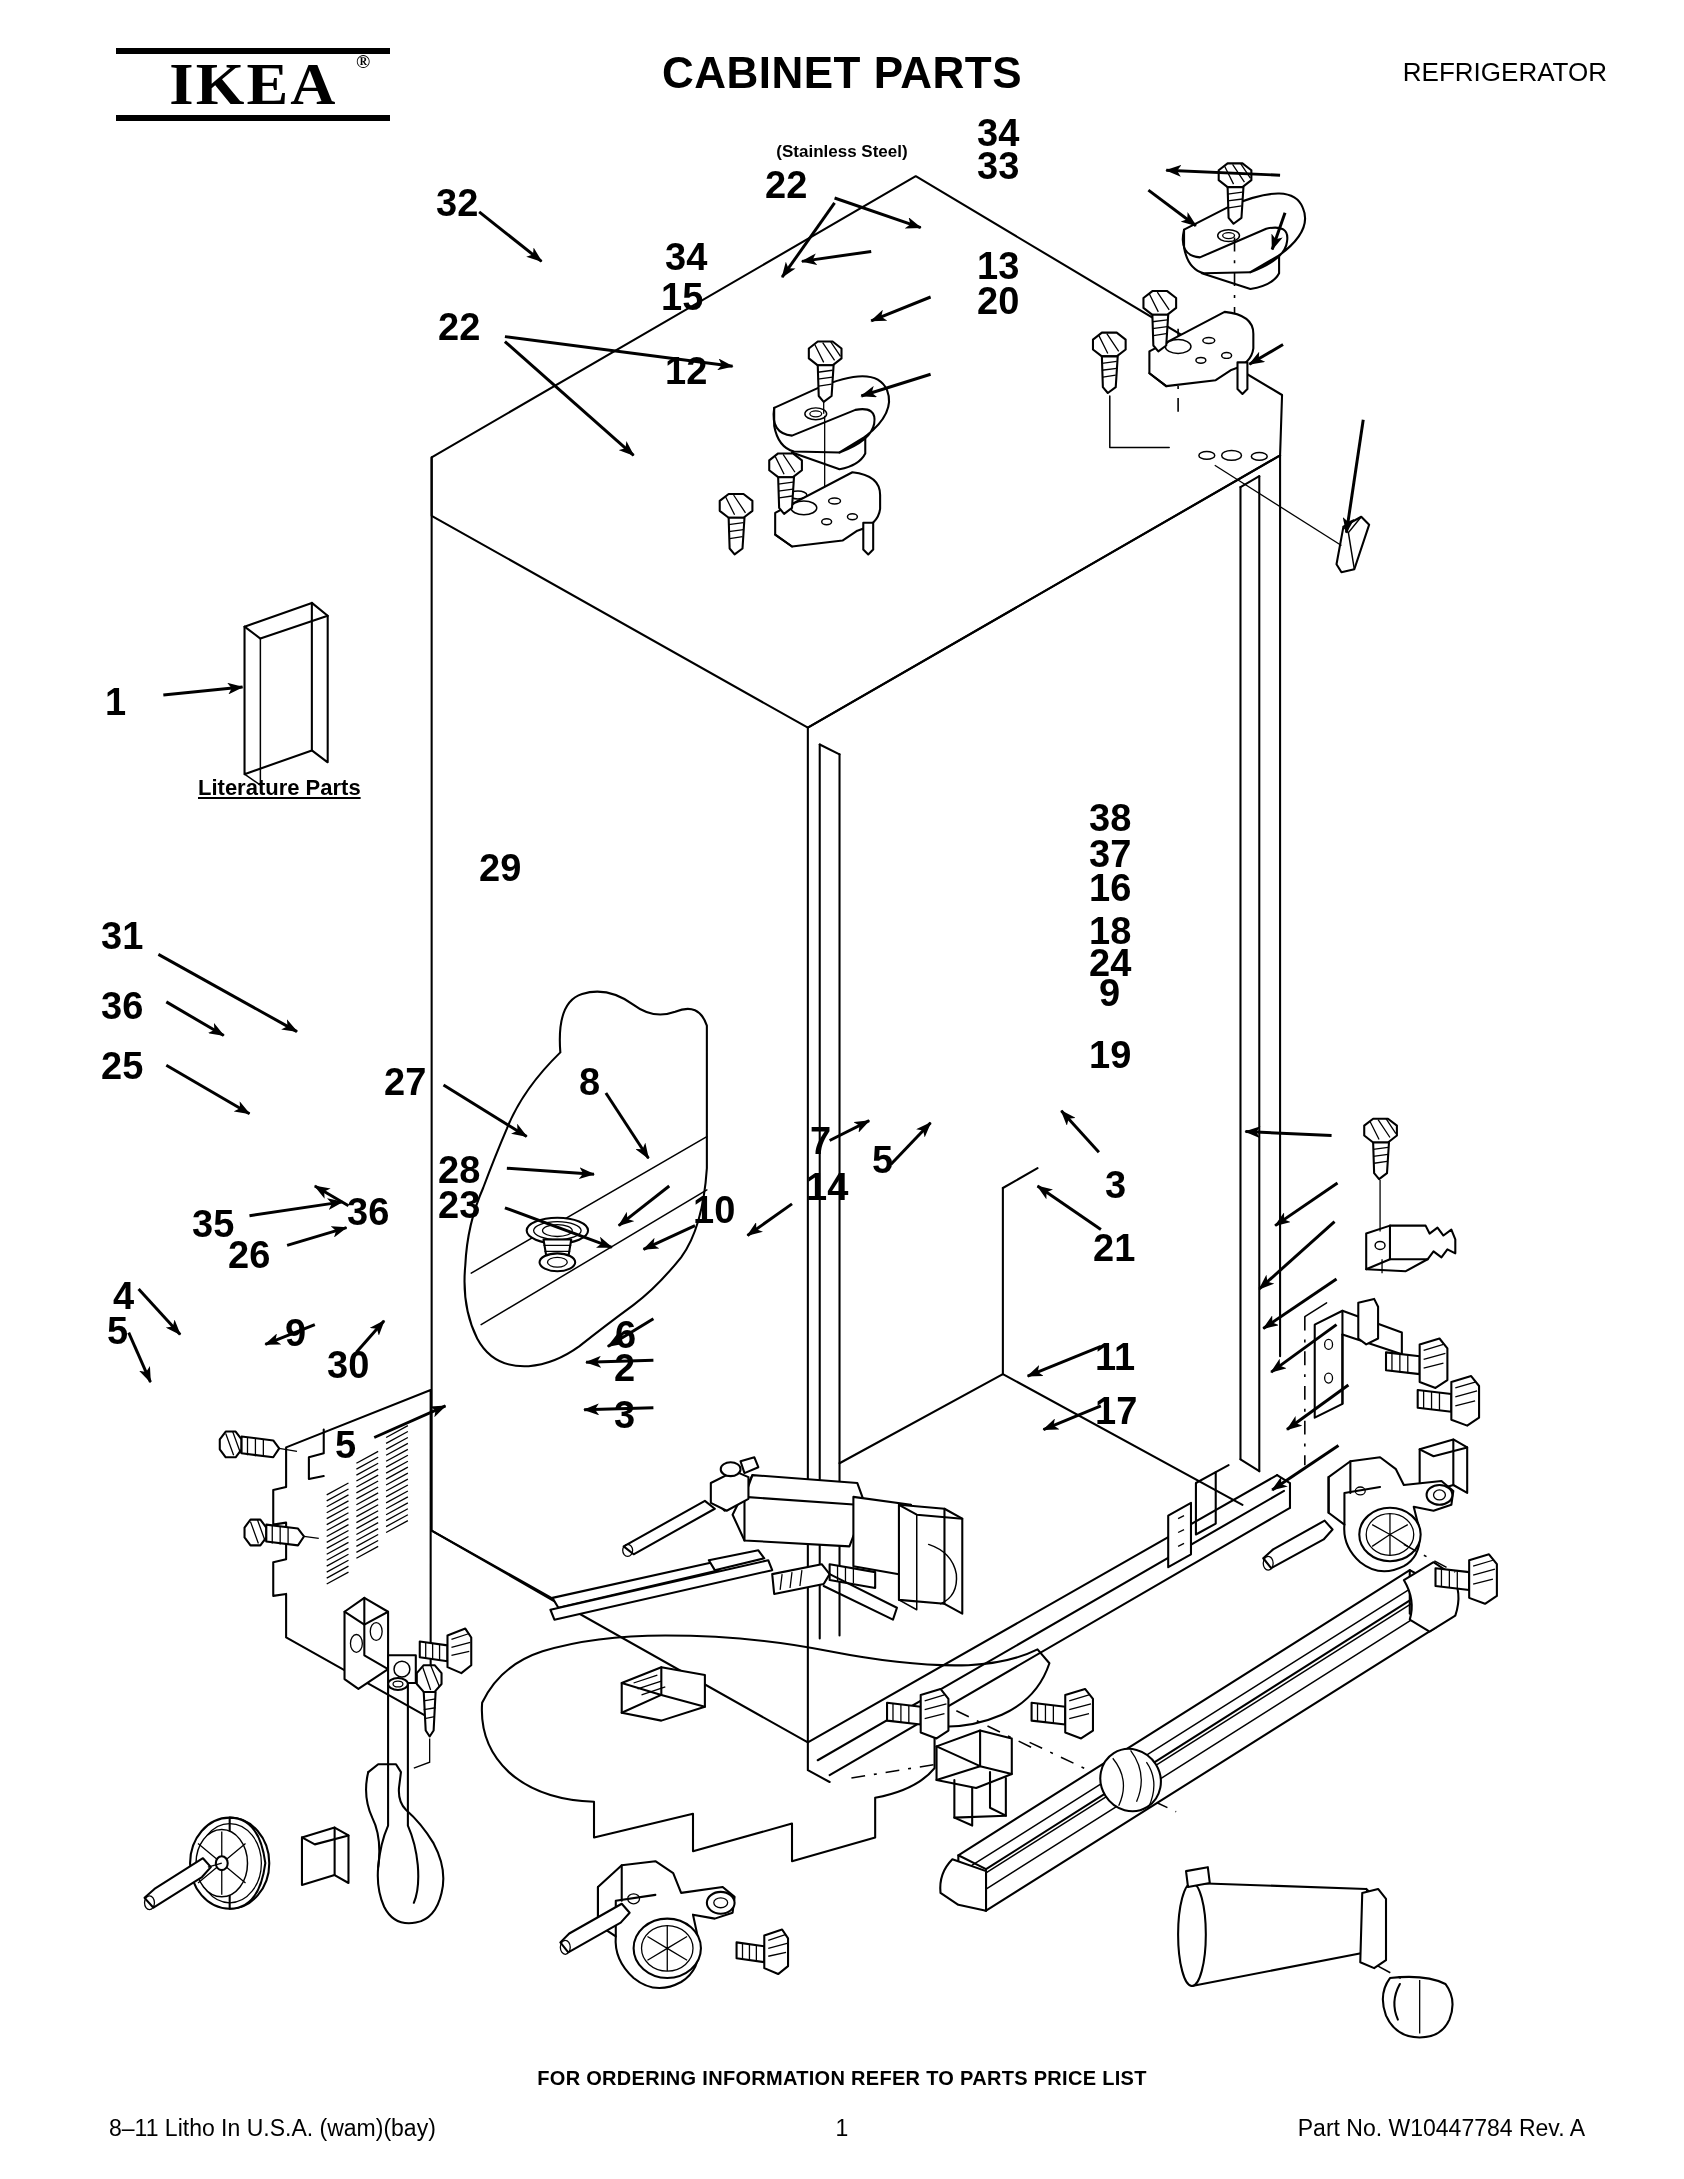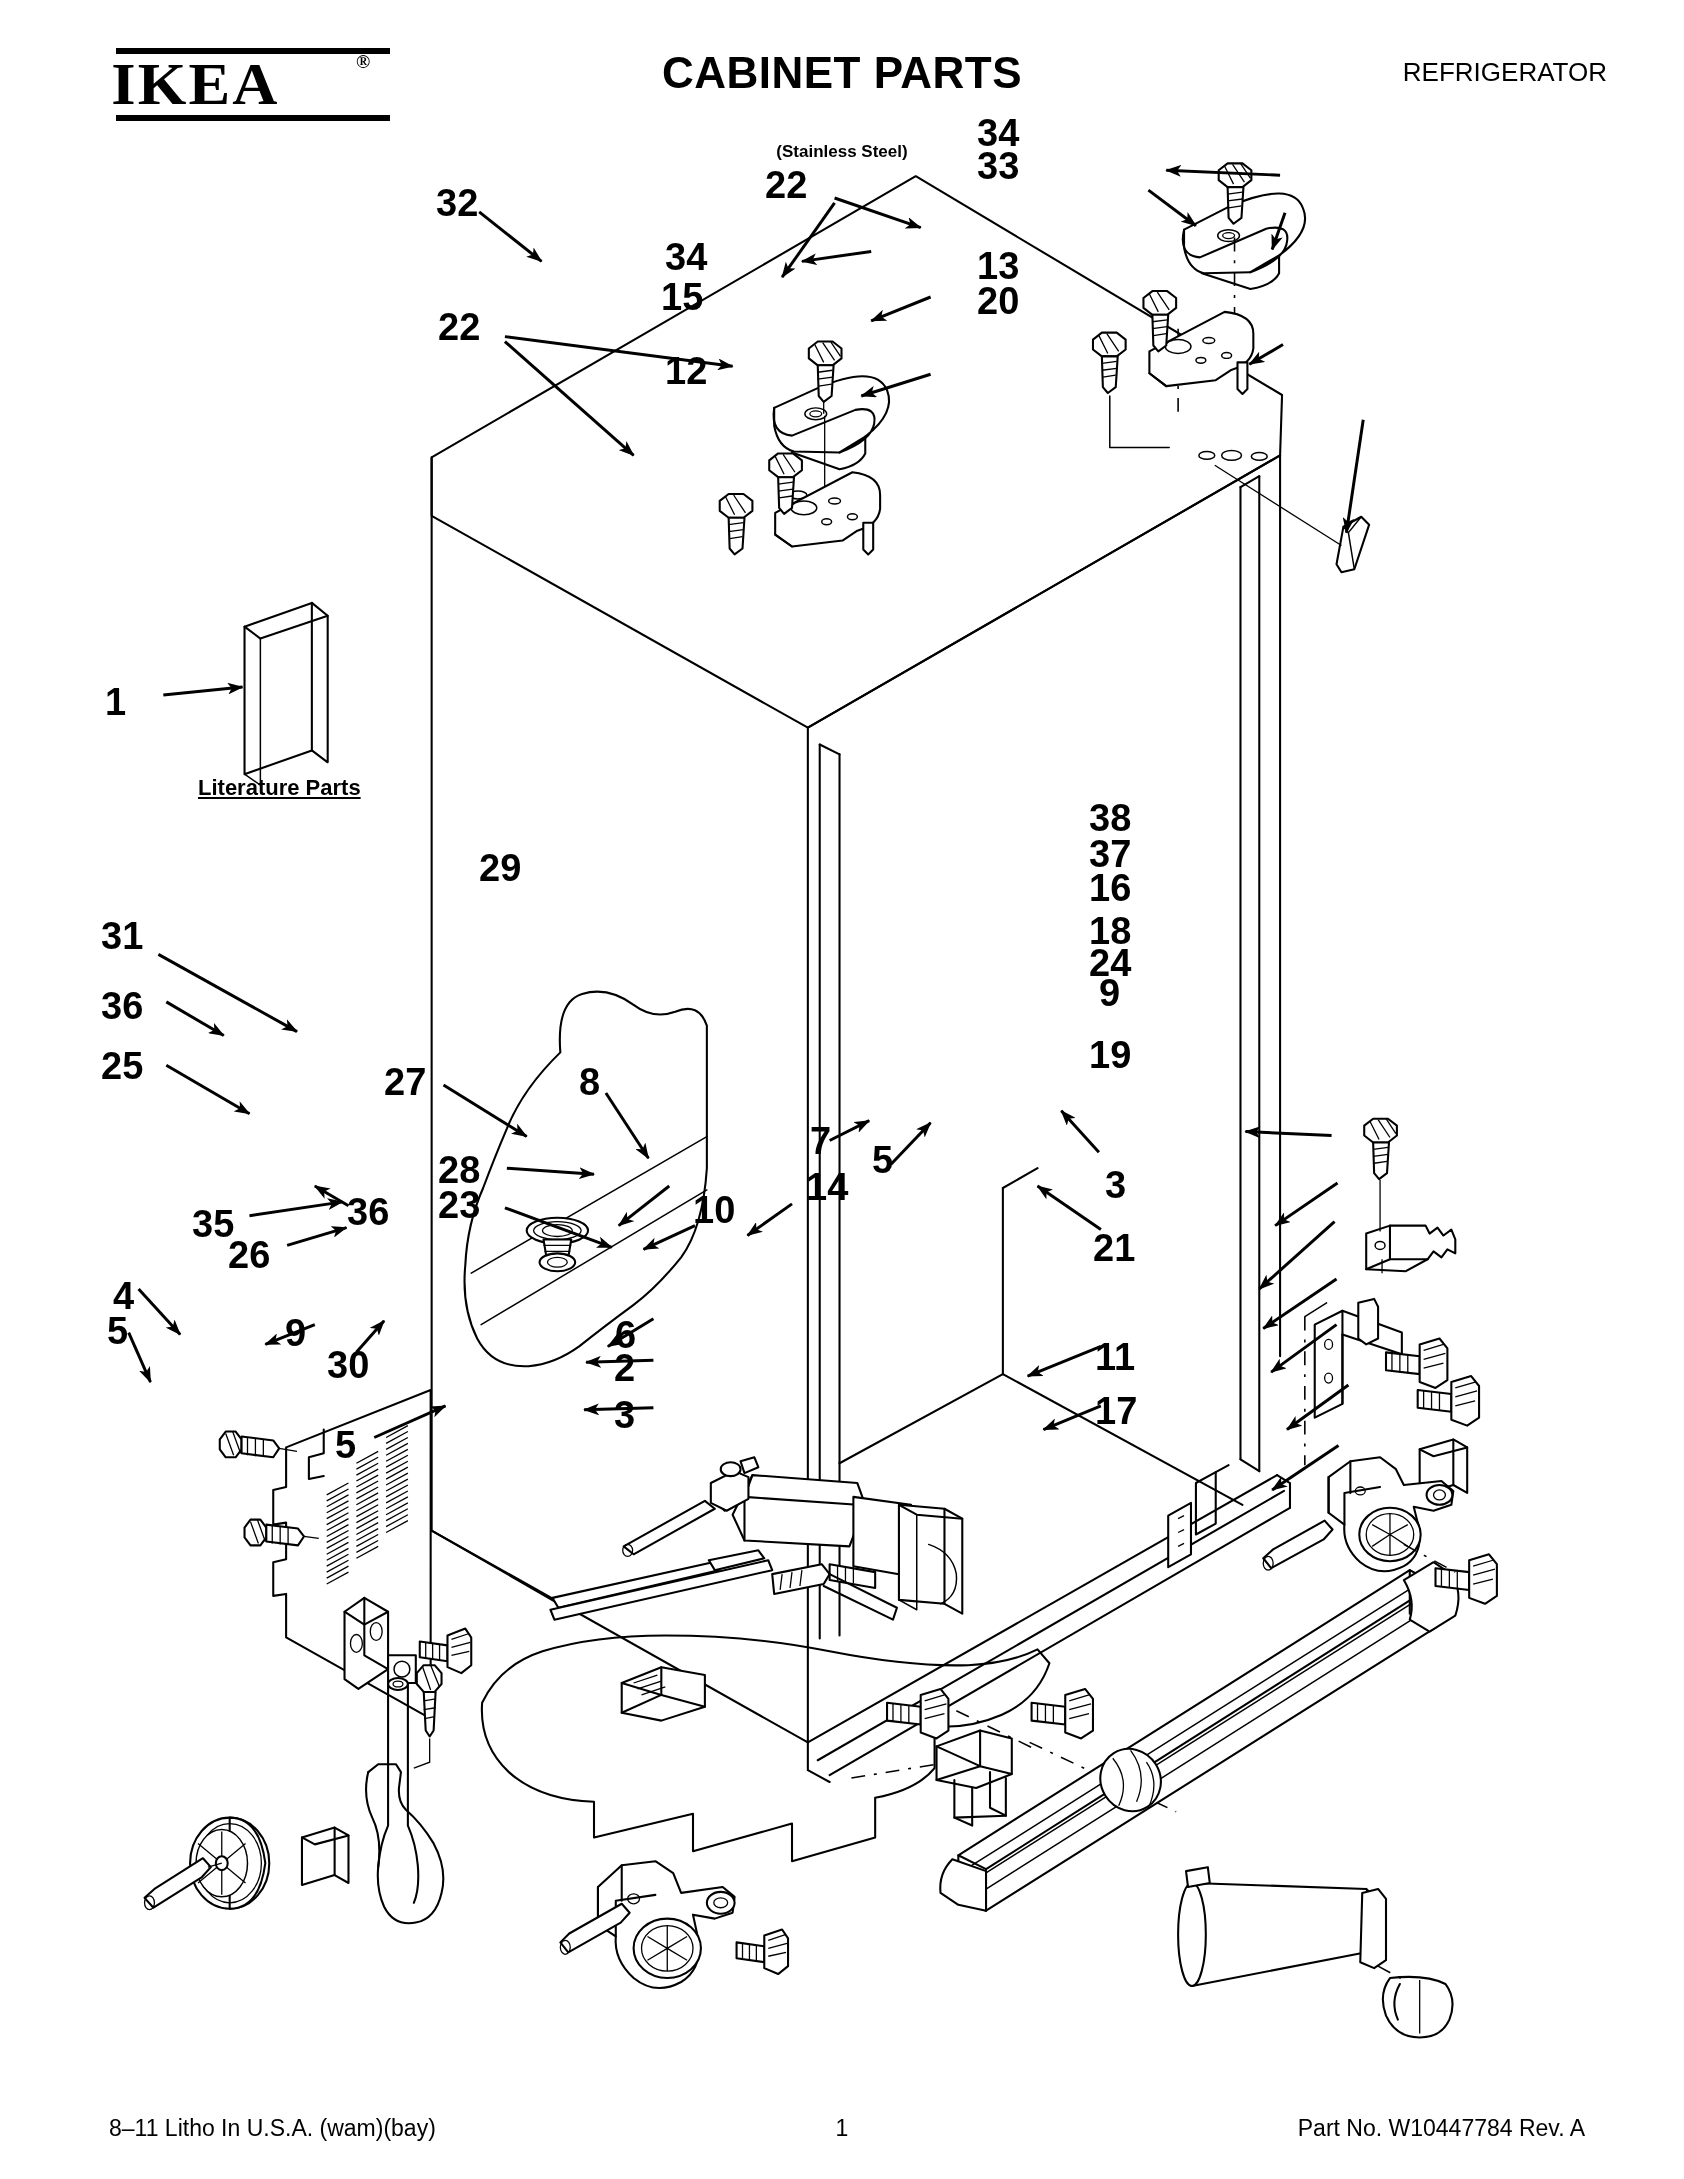--- a/index.html
+++ b/index.html
@@ -6,21 +6,21 @@
   body{
     width:1684px;height:2179px;position:relative;overflow:hidden;
     font-family:"Liberation Sans",sans-serif;color:#000;
   }
   #sheet{position:absolute;inset:0;}
 
   
   #logo{
     position:absolute;left:116px;top:48px;width:274px;height:61px;
     border-top:6px solid #000;border-bottom:6px solid #000;
-    display:flex;align-items:center;
+    display:flex;align-items:center;justify-content:center;
   }
   #logo .word{
     font-family:"Liberation Serif",serif;font-weight:bold;font-size:59px;
     letter-spacing:2px;line-height:1;transform:scaleX(1.06);
   }
   #logo-reg{
     position:absolute;left:356px;top:51px;font-size:19px;font-weight:bold;
     font-family:"Liberation Serif",serif;
   }
   #title{
@@ -620,18 +620,19 @@
       <div class="cal" style="left: 615px; top: 1316px;">6</div>
       <div class="cal" style="left: 614px; top: 1349px;">2</div>
       <div class="cal" style="left: 614px; top: 1396px;">3</div>
       <div class="cal" style="left: 335px; top: 1426px;">5</div>
       <div class="cal" style="left: 1095px; top: 1338px;">11</div>
       <div class="cal" style="left: 1095px; top: 1392px;">17</div>
     </div>
 
   <div id="lit-label">Literature Parts</div>
 
+  <div id="order-note">FOR ORDERING INFORMATION REFER TO PARTS PRICE LIST</div>
   <div id="foot-left">8–11 Litho In U.S.A. (wam)(bay)</div>
   <div id="foot-center">1</div>
   <div id="foot-right">Part No. W10447784 Rev. A</div>
 
 </div>
 
 
 </body></html>

